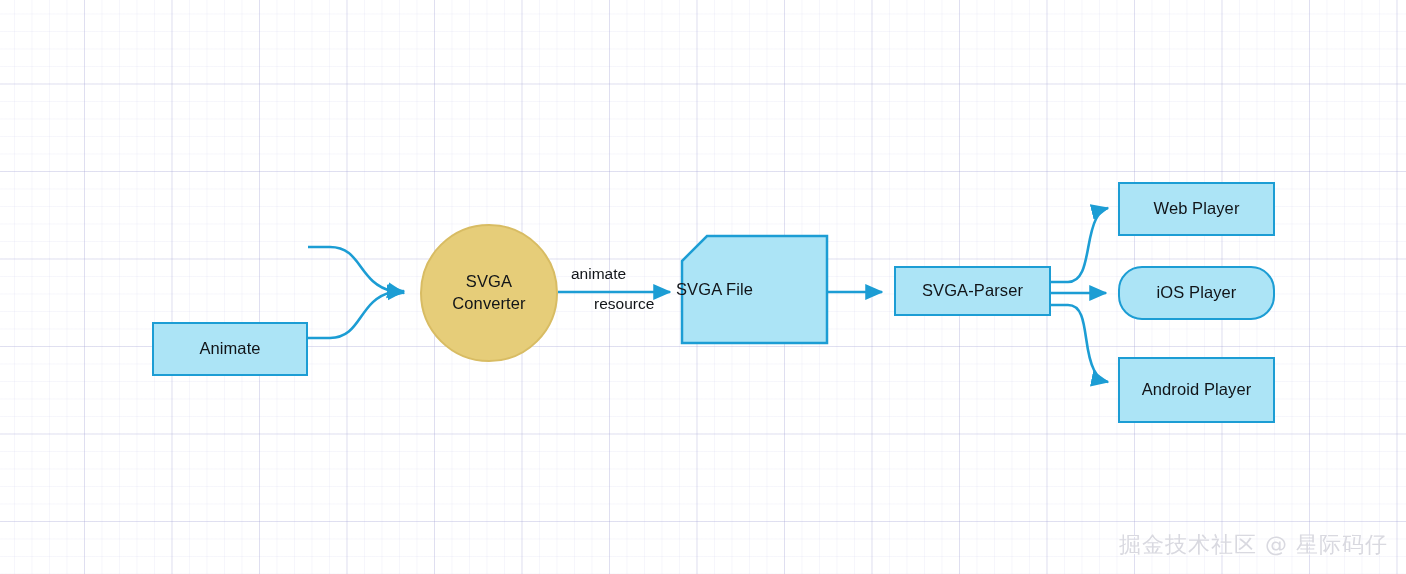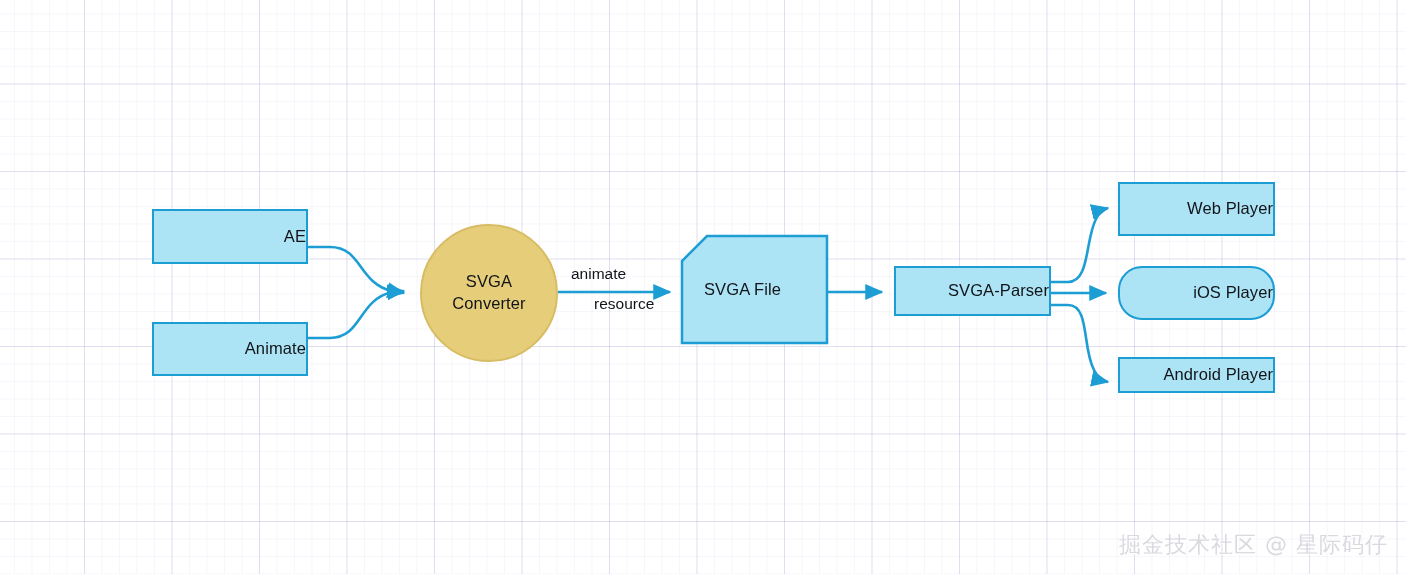--- a/index.html
+++ b/index.html
@@ -41,21 +41,20 @@
     justify-content: center;
     text-align: center;
     color: #111418;
     font-size: 16.5px;
     line-height: 1.32;
     letter-spacing: 0.1px;
   }
   .node-rect {
     background: #ace4f6;
     border: 2.5px solid #1c9dd4;
-    justify-content: flex-end;
   }
   .node-circle {
     background: #e6cd79;
     border: 2px solid #d8bc63;
     border-radius: 50%;
   }
   .node-file {
     background: #ace4f6;
     border: none;
   }
@@ -105,52 +104,49 @@
 
     <path d="M 827,292 L 882,292" fill="none" stroke="#1c9dd4" stroke-width="2.6" marker-end="url(#arrow)"></path>
 
     <path d="M 1051,282 L 1068,282 C 1090,282 1085,240 1096,219 C 1100,211 1104,209 1108,208" fill="none" stroke="#1c9dd4" stroke-width="2.6" marker-end="url(#arrow)"></path>
 
     <path d="M 1051,293 L 1106,293" fill="none" stroke="#1c9dd4" stroke-width="2.6" marker-end="url(#arrow)"></path>
 
     <path d="M 1051,305 L 1068,305 C 1090,305 1082,348 1094,370 C 1098,378 1103,381 1108,382" fill="none" stroke="#1c9dd4" stroke-width="2.6" marker-end="url(#arrow)"></path>
   </svg>
 
-  <div class="node node-rect" style="left:152px; top:209px; width:156px; height:55px;">
-    <span>AE</span>
-  </div>
 
   <div class="node node-rect" style="left:152px; top:322px; width:156px; height:54px;">
     <span>Animate</span>
   </div>
 
   <div class="node node-circle" style="left:420px; top:224px; width:138px; height:138px;">
     <span>
       <span>SVGA</span><br>
       <span>Converter</span>
     </span>
   </div>
 
-  <div class="node node-file" style="left:682px; top:236px; width:121px; height:107px; background:transparent;">
+  <div class="node node-file" style="left:654px; top:236px; width:121px; height:107px; background:transparent;">
     <span class="file-label">SVGA File</span>
   </div>
 
   <div class="node node-rect" style="left:894px; top:266px; width:157px; height:50px;">
     <span>SVGA-Parser</span>
   </div>
 
   <div class="node node-rect" style="left:1118px; top:182px; width:157px; height:54px;">
     <span>Web Player</span>
   </div>
 
   <div class="node node-rect" style="left:1118px; top:266px; width:157px; height:54px;border-radius:24px;">
     <span>iOS Player</span>
   </div>
 
-  <div class="node node-rect" style="left:1118px; top:357px; width:157px; height:36px;">
+  <div class="node node-rect" style="left:1118px; top:357px; width:157px; height:66px;">
     <span>Android Player</span>
   </div>
 
   <div class="edge-label" style="left:571px; top:264px;">animate</div>
   <div class="edge-label" style="left:571px; top:294px;margin-left:23px;">resource</div>
 
   <div id="watermark">掘金技术社区 @ 星际码仔</div>
 
 </div>
 

